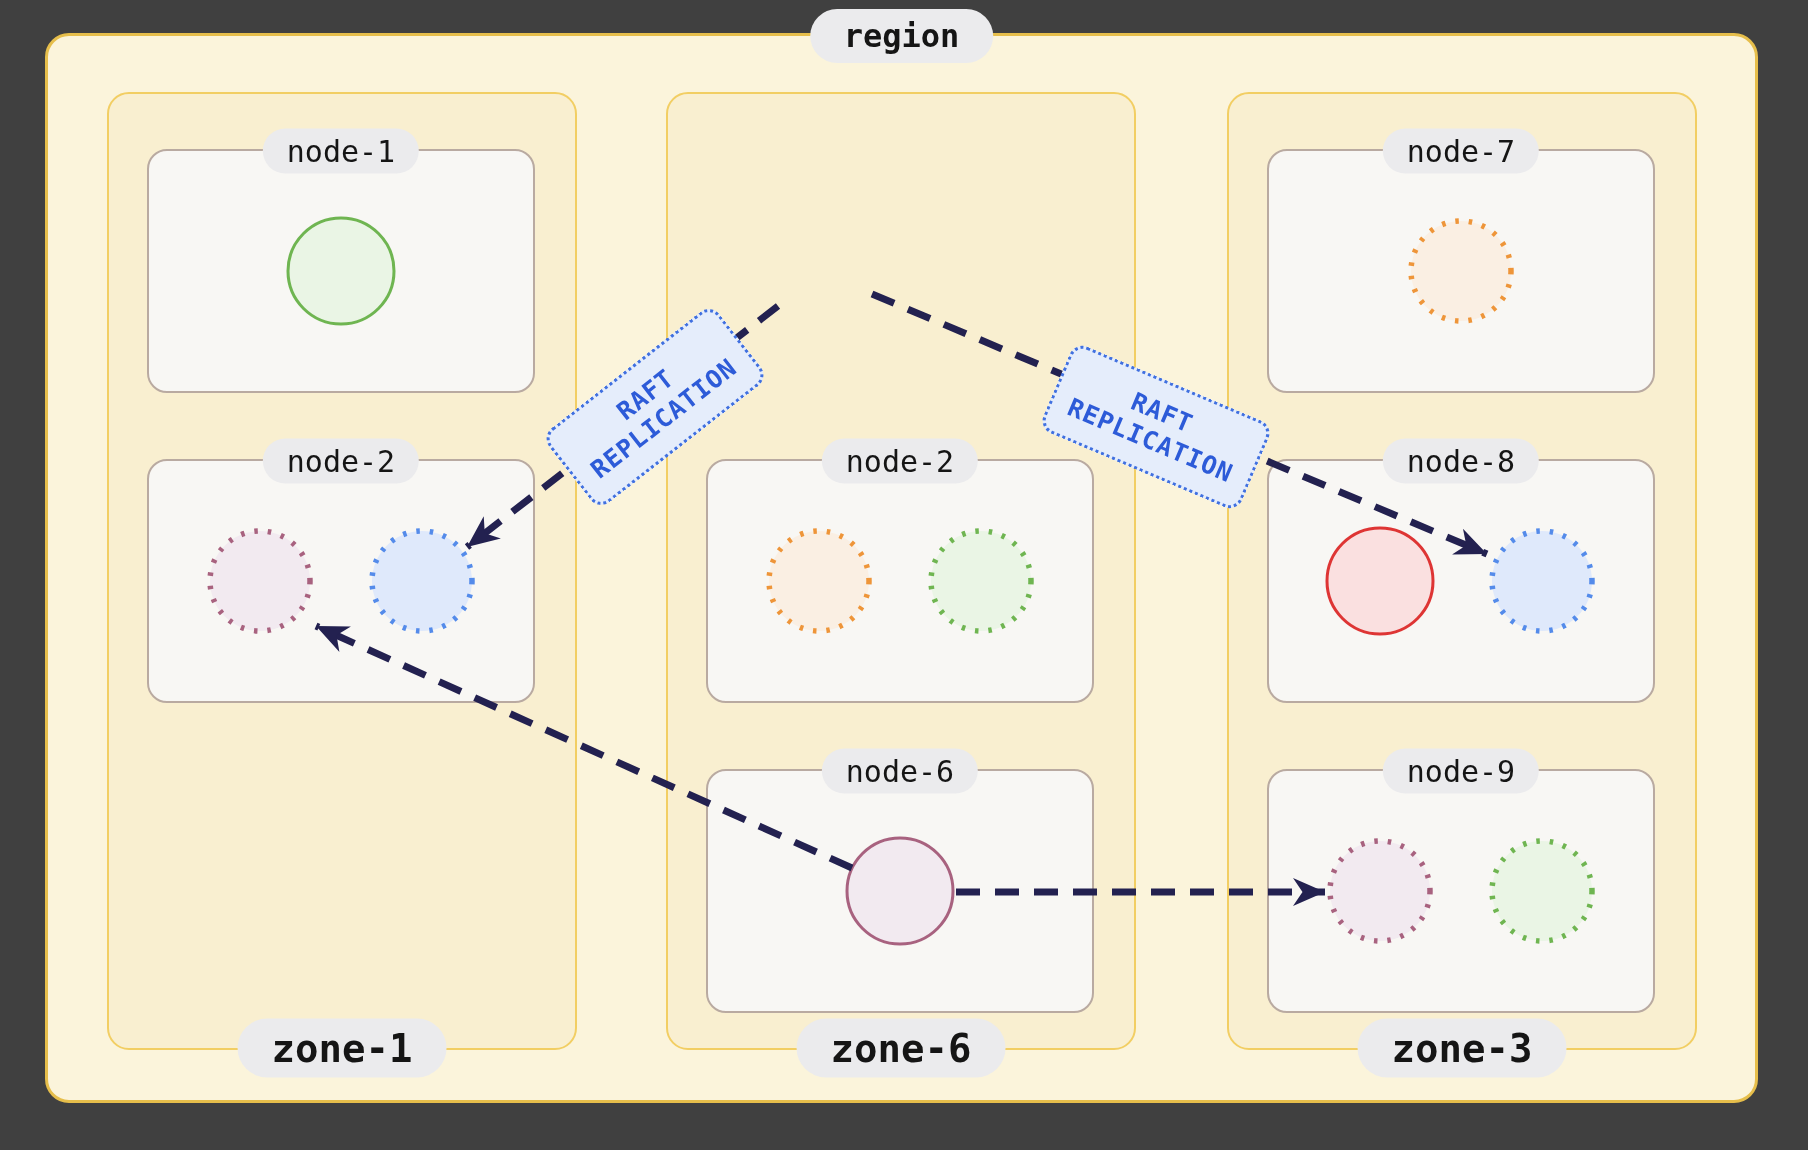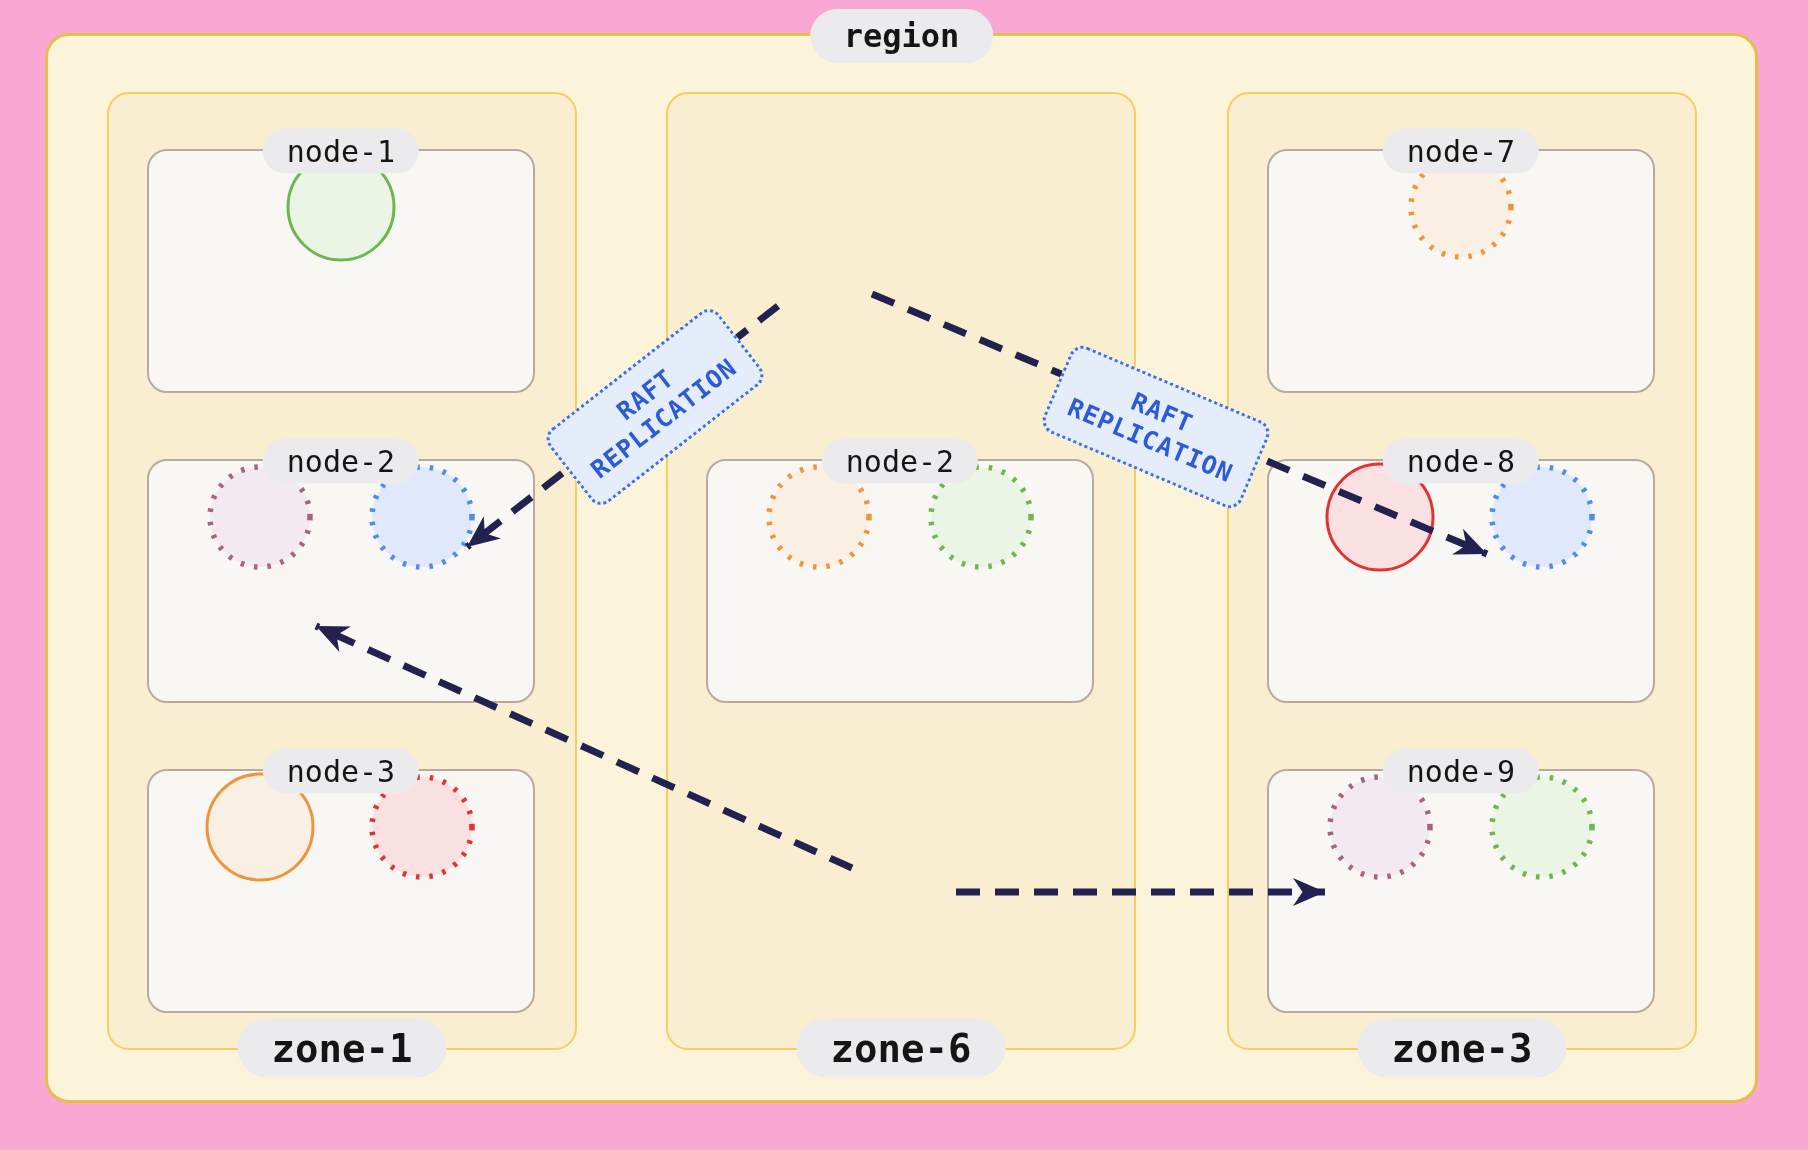--- a/index.html
+++ b/index.html
@@ -1,20 +1,20 @@
 <!DOCTYPE html>
 <html><head>
 <meta charset="utf-8">
 <style>
   html, body { margin: 0; padding: 0; background: #ffffff; }
   .canvas {
     position: relative;
     width: 1808px;
     height: 1150px;
-    background: #f9a8d4;
+    background: #404040;
     font-family: "DejaVu Sans Mono", "Liberation Mono", monospace;
     overflow: hidden;
   }
   .region {
     position: absolute;
     left: 45px; top: 33px;
     width: 1713px; height: 1070px;
     background: #FBF4DB;
     border: 3px solid #E6BE4B;
     border-radius: 24px;
@@ -34,20 +34,21 @@
   .zone-3 { left: 1227px; }
   .node-box {
     position: absolute;
     left: 38px;
     width: 388px; height: 244px;
     background: #F8F7F4;
     border: 2.5px solid #B9AAA1;
     border-radius: 20px;
     box-sizing: border-box;
     display: flex;
+    align-items: center;
     justify-content: center;
     gap: 50px;
   }
   .row-1 { top: 55px; }
   .row-2 { top: 365px; }
   .row-3 { top: 675px; }
   .pill {
     position: absolute;
     left: 50%;
     transform: translate(-50%, -50%);
@@ -125,43 +126,40 @@
       <div class="pill node-pill">node-2</div>
       <div class="replicas" style="display:flex;gap:50px;">
           <svg width="112" height="112">
             <circle cx="56" cy="56" r="50" fill="#F2EAF0" stroke="#A8627F" stroke-width="5.5" stroke-dasharray="3.5 10"></circle>
           </svg>
           <svg width="112" height="112">
             <circle cx="56" cy="56" r="50" fill="#DFE9FB" stroke="#548BEA" stroke-width="5.5" stroke-dasharray="3.5 10"></circle>
           </svg>
         </div>
     </div>
-    <div class="node-box row-3">
-      <div class="pill node-pill">node-3</div>
-      <div class="replicas" style="display:flex;gap:50px;">
-          <svg width="112" height="112">
-            <circle cx="56" cy="56" r="53" fill="#FAEFE3" stroke="#EE9539" stroke-width="3"></circle>
-          </svg>
-          <svg width="112" height="112">
-            <circle cx="56" cy="56" r="50" fill="#FAE0E0" stroke="#DE3534" stroke-width="5.5" stroke-dasharray="3.5 10"></circle>
-          </svg>
-        </div>
-    </div>
     <div class="pill zone-pill">zone-1</div>
   </div>
 
   <div class="zone zone-2">
     <div class="node-box row-2">
       <div class="pill node-pill">node-2</div>
       <div class="replicas" style="display:flex;gap:50px;">
           <svg width="112" height="112">
             <circle cx="56" cy="56" r="50" fill="#FAEFE3" stroke="#EE9539" stroke-width="5.5" stroke-dasharray="3.5 10"></circle>
           </svg>
           <svg width="112" height="112">
             <circle cx="56" cy="56" r="50" fill="#EAF5E5" stroke="#6FB551" stroke-width="5.5" stroke-dasharray="3.5 10"></circle>
+          </svg>
+        </div>
+    </div>
+    <div class="node-box row-3">
+      <div class="pill node-pill">node-6</div>
+      <div class="replicas" style="display:flex;gap:50px;">
+          <svg width="112" height="112">
+            <circle cx="56" cy="56" r="53" fill="#F2EAF0" stroke="#A8627F" stroke-width="3"></circle>
           </svg>
         </div>
     </div>
     <div class="pill zone-pill">zone-6</div>
   </div>
 
   <div class="zone zone-3">
     <div class="node-box row-1">
       <div class="pill node-pill">node-7</div>
       <div class="replicas" style="display:flex;gap:50px;">

